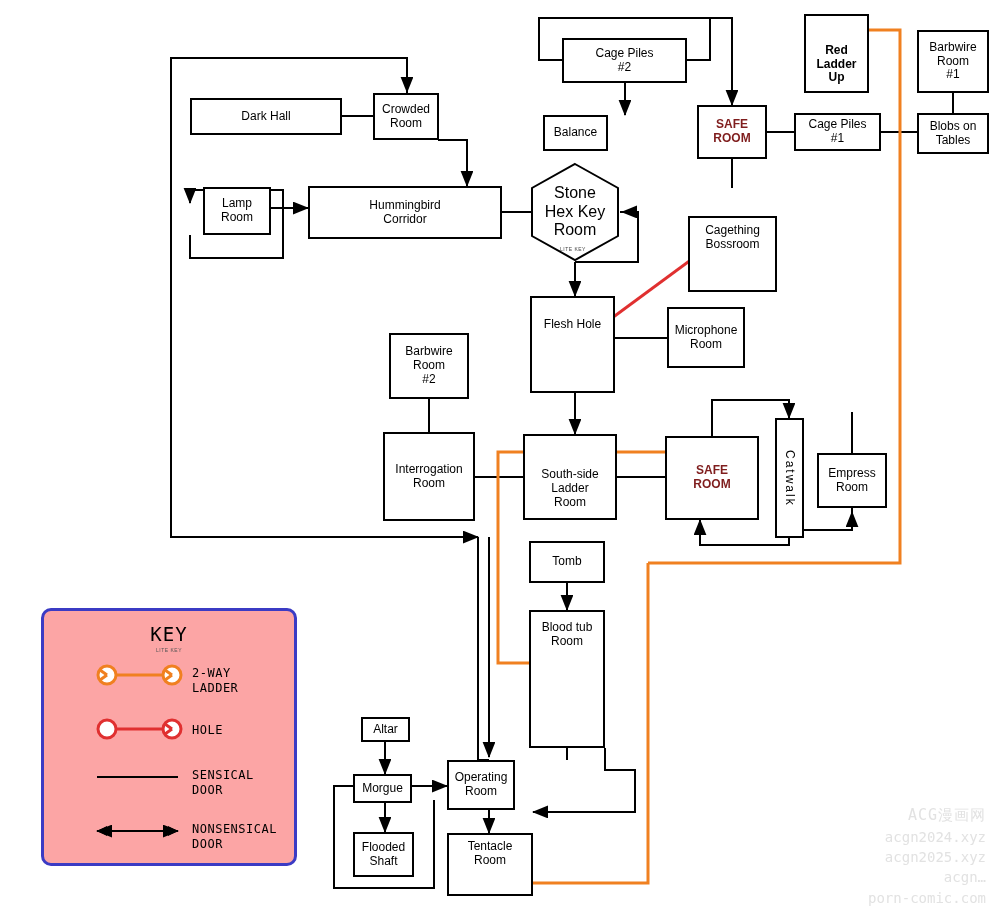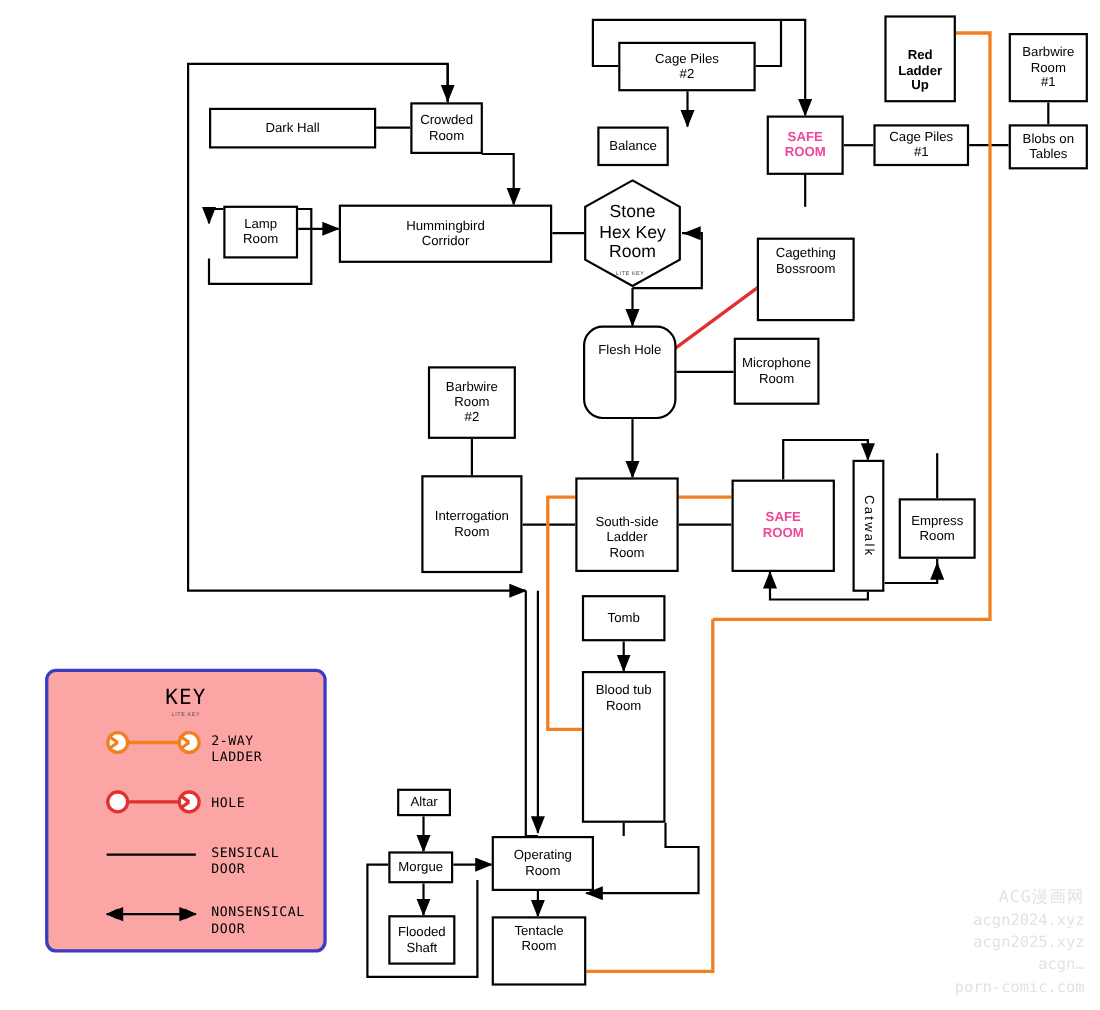--- a/index.html
+++ b/index.html
@@ -2,21 +2,21 @@
 <html><head>
 <meta charset="utf-8">
 <style>
   html,body{margin:0;padding:0;background:#ffffff;}
   body{width:1000px;height:918px;font-family:"Liberation Sans",sans-serif;position:relative;overflow:hidden;}
   #map{position:absolute;left:0;top:0;width:1000px;height:918px;}
   .node{position:absolute;border:2px solid #000;background:#fff;box-sizing:border-box;
         display:flex;align-items:center;justify-content:center;text-align:center;
         font-size:12px;line-height:1.15;color:#000;}
   .node span{display:block;padding:0 3px;white-space:pre-line;}
-  .safe{color:#ec4899;font-weight:bold;}
+  .safe{color:#7f1d1d;font-weight:bold;}
   .vert span{writing-mode:vertical-rl;letter-spacing:2px;line-height:1.1;}
   .hexnode{position:absolute;width:92px;height:98px;display:flex;align-items:center;justify-content:center;}
   .hexnode .hexlabel{position:relative;z-index:2;font-size:16px;text-align:center;line-height:1.15;white-space:pre-line;}
   .tiny{position:absolute;font-size:5px;color:#444;letter-spacing:.5px;}
   
   #keybox{position:absolute;left:41px;top:608px;width:256px;height:258px;border:3px solid #3b3bc4;border-radius:10px;background:#fca5a5;box-sizing:border-box;}
   #keytitle{position:absolute;left:0;right:0;top:12px;text-align:center;font-family:"DejaVu Sans Mono",monospace;font-size:19px;letter-spacing:1px;color:#000;}
   #keytitle-sub{position:absolute;left:0;right:0;top:36px;text-align:center;font-size:5px;color:#555;letter-spacing:.5px;}
   .keylabel{position:absolute;left:148px;font-family:"DejaVu Sans Mono",monospace;font-size:12px;line-height:1.25;color:#000;letter-spacing:.5px;white-space:pre-line;}
   
@@ -210,21 +210,21 @@
 Hex Key
 Room</div>
 </div>
 <div class="tiny" style="left:560px;top:246px;">LITE KEY</div>
 
 <div class="node" style="left:688px;top:188px;width:89px;height:76px;margin-top:28px;">
   <span style="position:relative;top:-16px;">Cagething
 Bossroom</span>
   </div>
 
-<div class="node" style="left:530px;top:296px;width:85px;height:85px;border-radius:18px;">
+<div class="node" style="left:530px;top:296px;width:85px;height:97px;">
   <span style="position:relative;top:-20px;">Flesh Hole</span>
   </div>
 
 <div class="node" style="left:667px;top:307px;width:78px;height:61px;">
   <span>Microphone
 Room</span>
   </div>
 
 <div class="node" style="left:389px;top:333px;width:80px;height:66px;">
   <span>Barbwire
@@ -272,21 +272,21 @@
 
 <div class="node" style="left:353px;top:774px;width:59px;height:29px;">
   <span>Morgue</span>
   </div>
 
 <div class="node" style="left:353px;top:832px;width:61px;height:45px;">
   <span>Flooded
 Shaft</span>
   </div>
 
-<div class="node" style="left:447px;top:760px;width:93px;height:50px;">
+<div class="node" style="left:447px;top:760px;width:68px;height:50px;">
   <span>Operating
 Room</span>
   </div>
 
 <div class="node" style="left:447px;top:833px;width:86px;height:63px;">
   <span style="position:relative;top:-11px;">Tentacle
 Room</span>
   </div>
 
 <div id="keybox">

